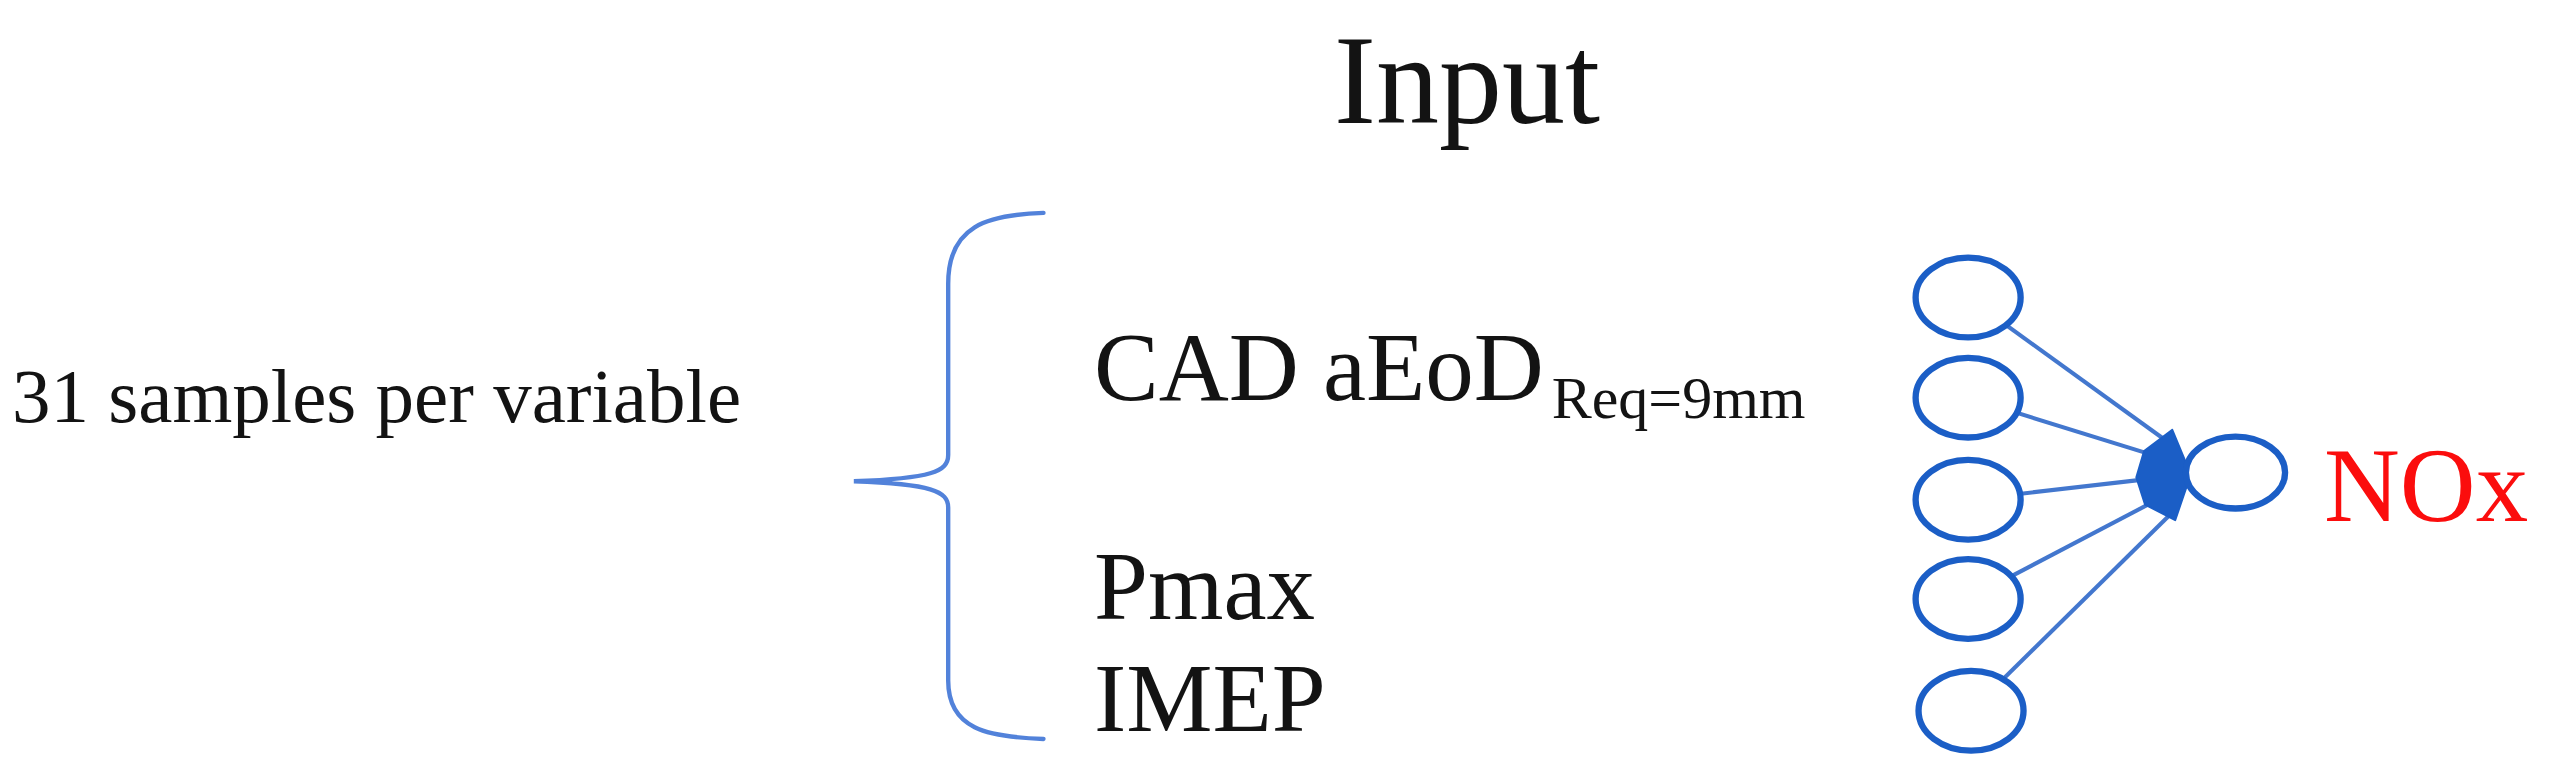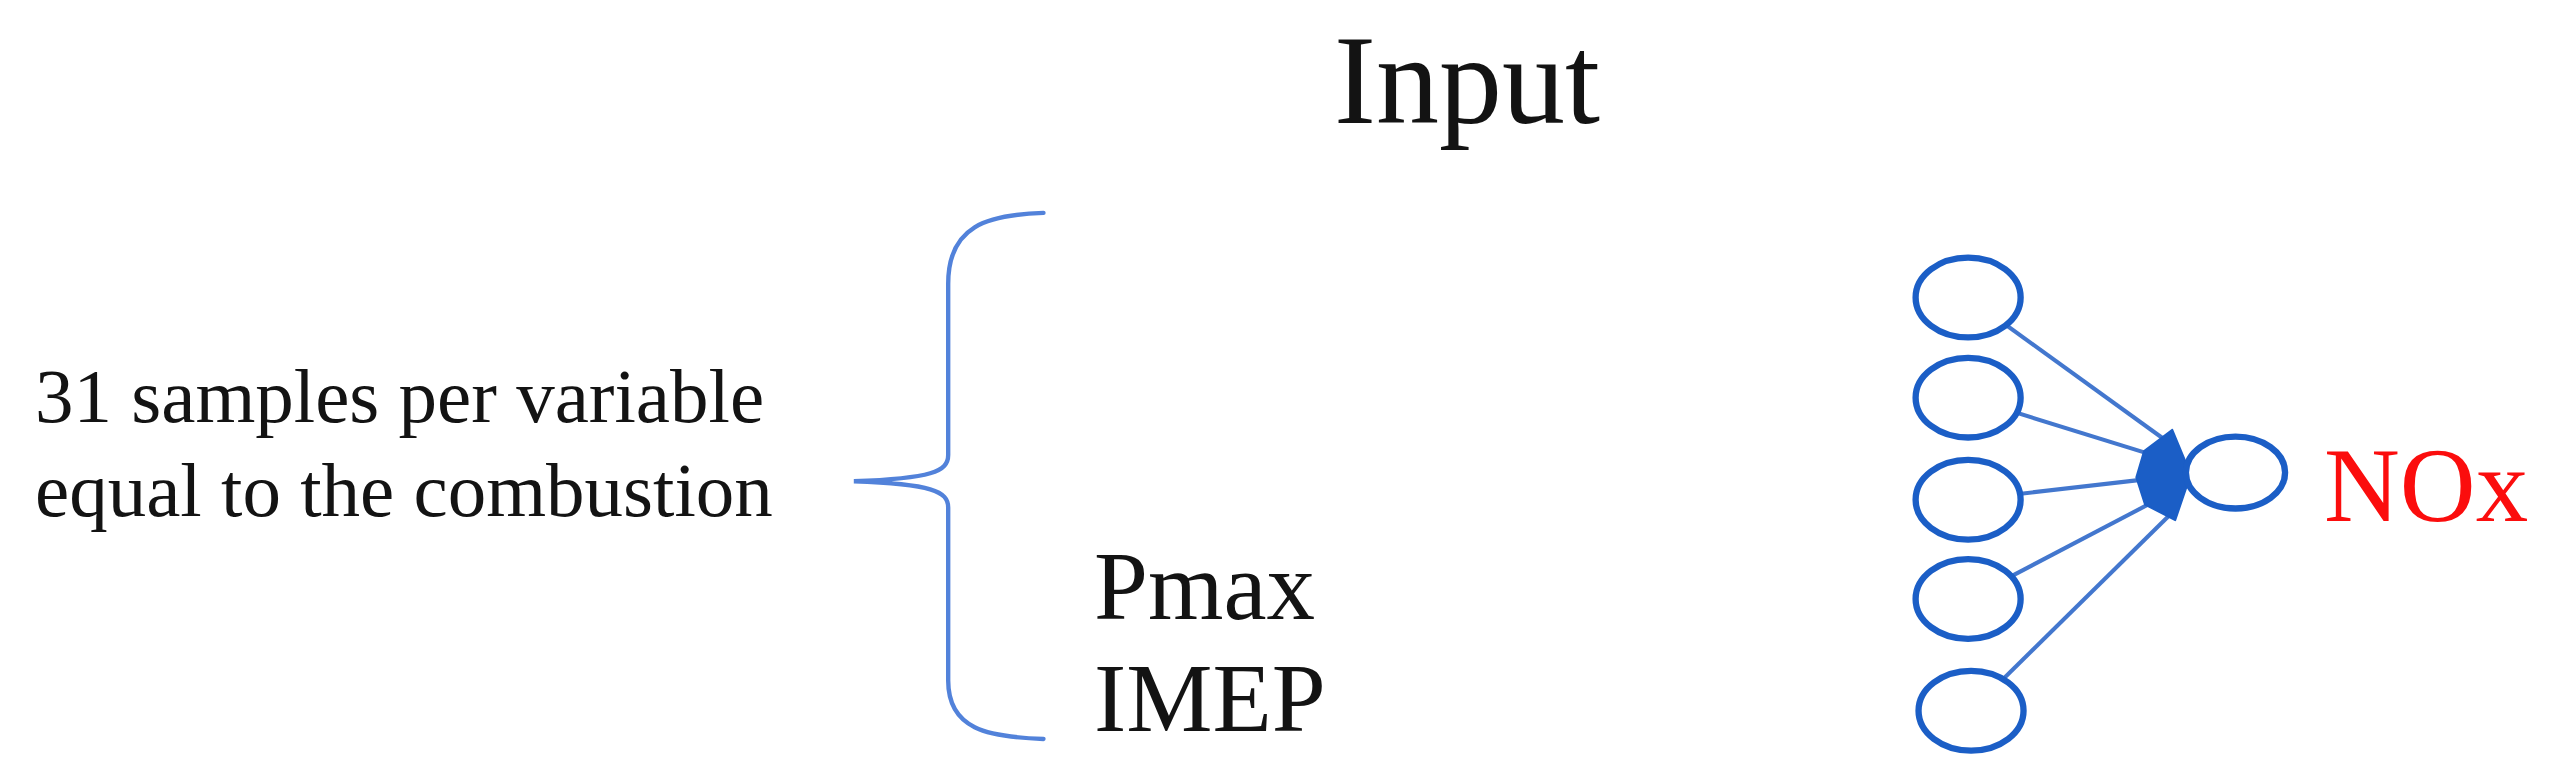--- a/index.html
+++ b/index.html
@@ -20,21 +20,21 @@
     font-size: 126px;
     line-height: 1;
     white-space: nowrap;
     color: var(--ink);
   }
   .title-input { left: 1334px; top: 17.5px; }
   .title-output { left: 2207px; top: 13.6px; color: var(--title-red); }
 
   .annotation {
     position: absolute;
-    left: 35px;
+    left: 12px;
     top: 349px;
     font-size: 77px;
     line-height: 94px;
     color: var(--ink);
     white-space: nowrap;
   }
 
   .net-svg {
     position: absolute;
     left: 0; top: 0;
@@ -92,21 +92,20 @@
 </style>
 </head>
 <body>
 
 <div class="stage">
 
   <div class="title title-input">Input</div>
 
   <div class="annotation">
     <div>31 samples per variable</div>
-    <div>equal to the combustion</div>
   </div>
 
   <svg class="net-svg" viewBox="0 0 2649 794">
 
     <path class="brace" d="M 1073 219 C 1015 221 975 232 975 292
          L 975 468 C 975 485 958 492 878 495
          C 958 498 975 505 975 522
          L 975 700 C 975 750 1015 758 1073 760"></path>
 
     <line class="conn" x1="2024" y1="306" x2="2237" y2="460"></line>
@@ -119,20 +118,23 @@
     <ellipse class="node" cx="2024" cy="409" rx="54" ry="41"></ellipse>
     <ellipse class="node" cx="2024" cy="514" rx="54" ry="41"></ellipse>
     <ellipse class="node" cx="2024" cy="616" rx="54" ry="41"></ellipse>
     <ellipse class="node" cx="2027" cy="731" rx="54" ry="41"></ellipse>
 
     <polygon class="arrow" points="2253,488 2234,442 2205,464 2197,491 2206,519 2237,535"></polygon>
 
     <ellipse class="node" cx="2299" cy="486" rx="51" ry="37"></ellipse>
   </svg>
 
+  <div class="input-label" style="top:319px">
+    <span>CAD aEoD</span><sub class="subscript">Req=9mm</sub>
+  </div>
   <div class="input-label" style="top:650px">
     <span>IMEP</span><sub class="subscript"></sub>
   </div>
   <div class="input-label" style="top:538px">
     <span>Pmax</span><sub class="subscript"></sub>
   </div>
 
   <div class="output-var">NOx</div>
 
 </div>

